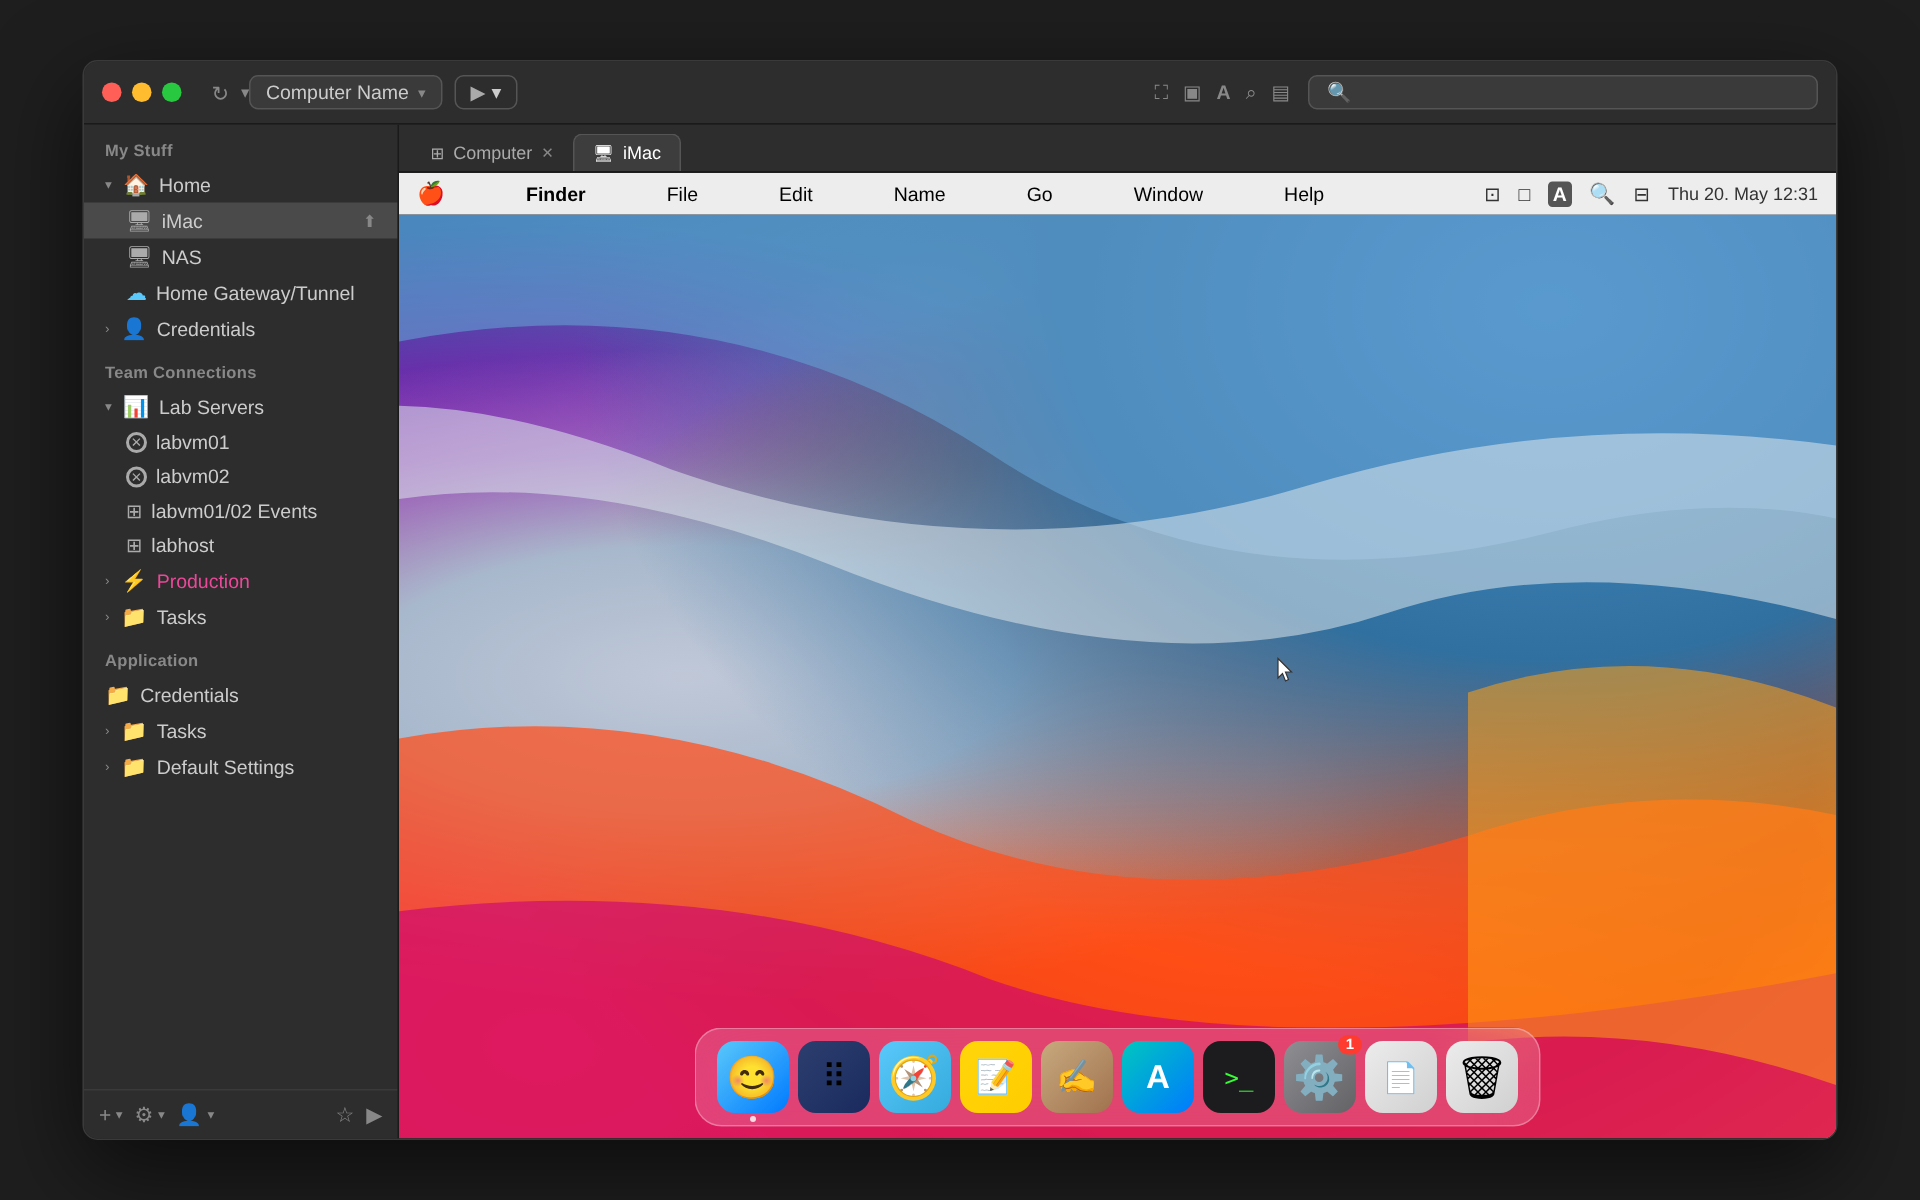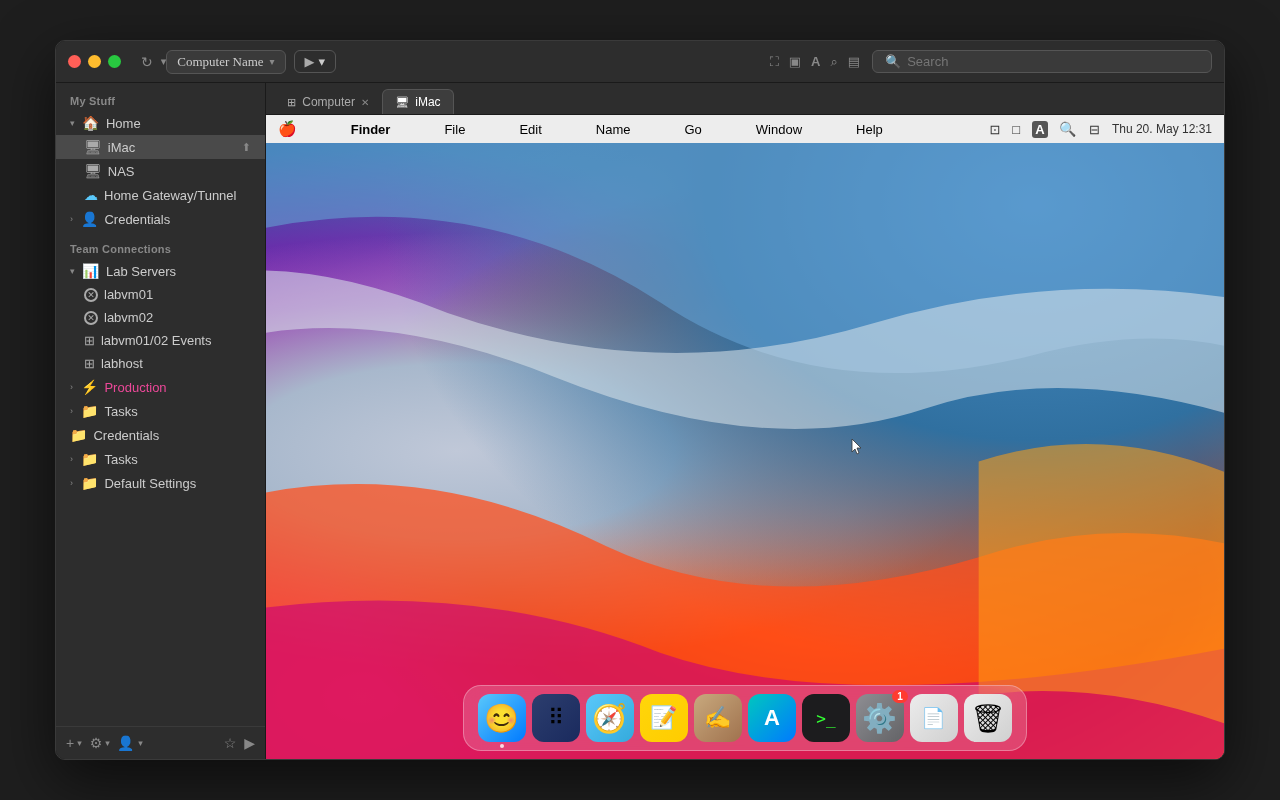--- a/index.html
+++ b/index.html
@@ -55,21 +55,20 @@
       display: flex;
       align-items: center;
       gap: 6px;
       background: #3a3a3a;
       border: 1px solid #555;
       border-radius: 6px;
       padding: 3px 10px;
       color: #ccc;
       font-size: 13px;
       cursor: pointer;
-      font-family: Liberation Serif, serif;
     }
     .computer-name-btn .chevron { font-size: 10px; color: #888; }
 
     .play-btn {
       display: flex;
       align-items: center;
       gap: 4px;
       background: transparent;
       border: 1px solid #555;
       border-radius: 6px;
@@ -392,21 +391,20 @@
 
       <div style="display:flex;align-items:center;gap:10px;margin-right:12px;">
         <span style="color:#888;font-size:13px;">⛶</span>
         <span style="color:#888;font-size:13px;">▣</span>
         <span style="color:#888;font-size:13px;font-weight:bold;">A</span>
         <span style="color:#888;font-size:13px;">⌕</span>
         <span style="color:#888;font-size:13px;">▤</span>
       </div>
       <div class="search-bar">
         <span class="search-icon-svg">🔍</span>
-        <input type="text" placeholder="Search" style="">
       </div>
     </div>
   </div>
 
   <div class="main-content">
 
     <div class="sidebar">
       <div class="sidebar-scroll">
 
         <div class="sidebar-section-label">My Stuff</div>
@@ -472,20 +470,21 @@
           <span style="font-size:14px;color:#ff453a;">⚡</span>
           <span style="color:#ec4899;">Production</span>
         </div>
 
         <div class="sidebar-item">
           <span class="chevron-right">›</span>
           <span style="font-size:14px;color:#aaa;">📁</span>
           <span>Tasks</span>
         </div>
 
+        <div class="sidebar-section-label">Application</div>
 
         <div class="sidebar-item">
           <span style="font-size:14px;color:#aaa;">📁</span>
           <span>Credentials</span>
         </div>
 
         <div class="sidebar-item">
           <span class="chevron-right">›</span>
           <span style="font-size:14px;color:#aaa;">📁</span>
           <span>Tasks</span>

